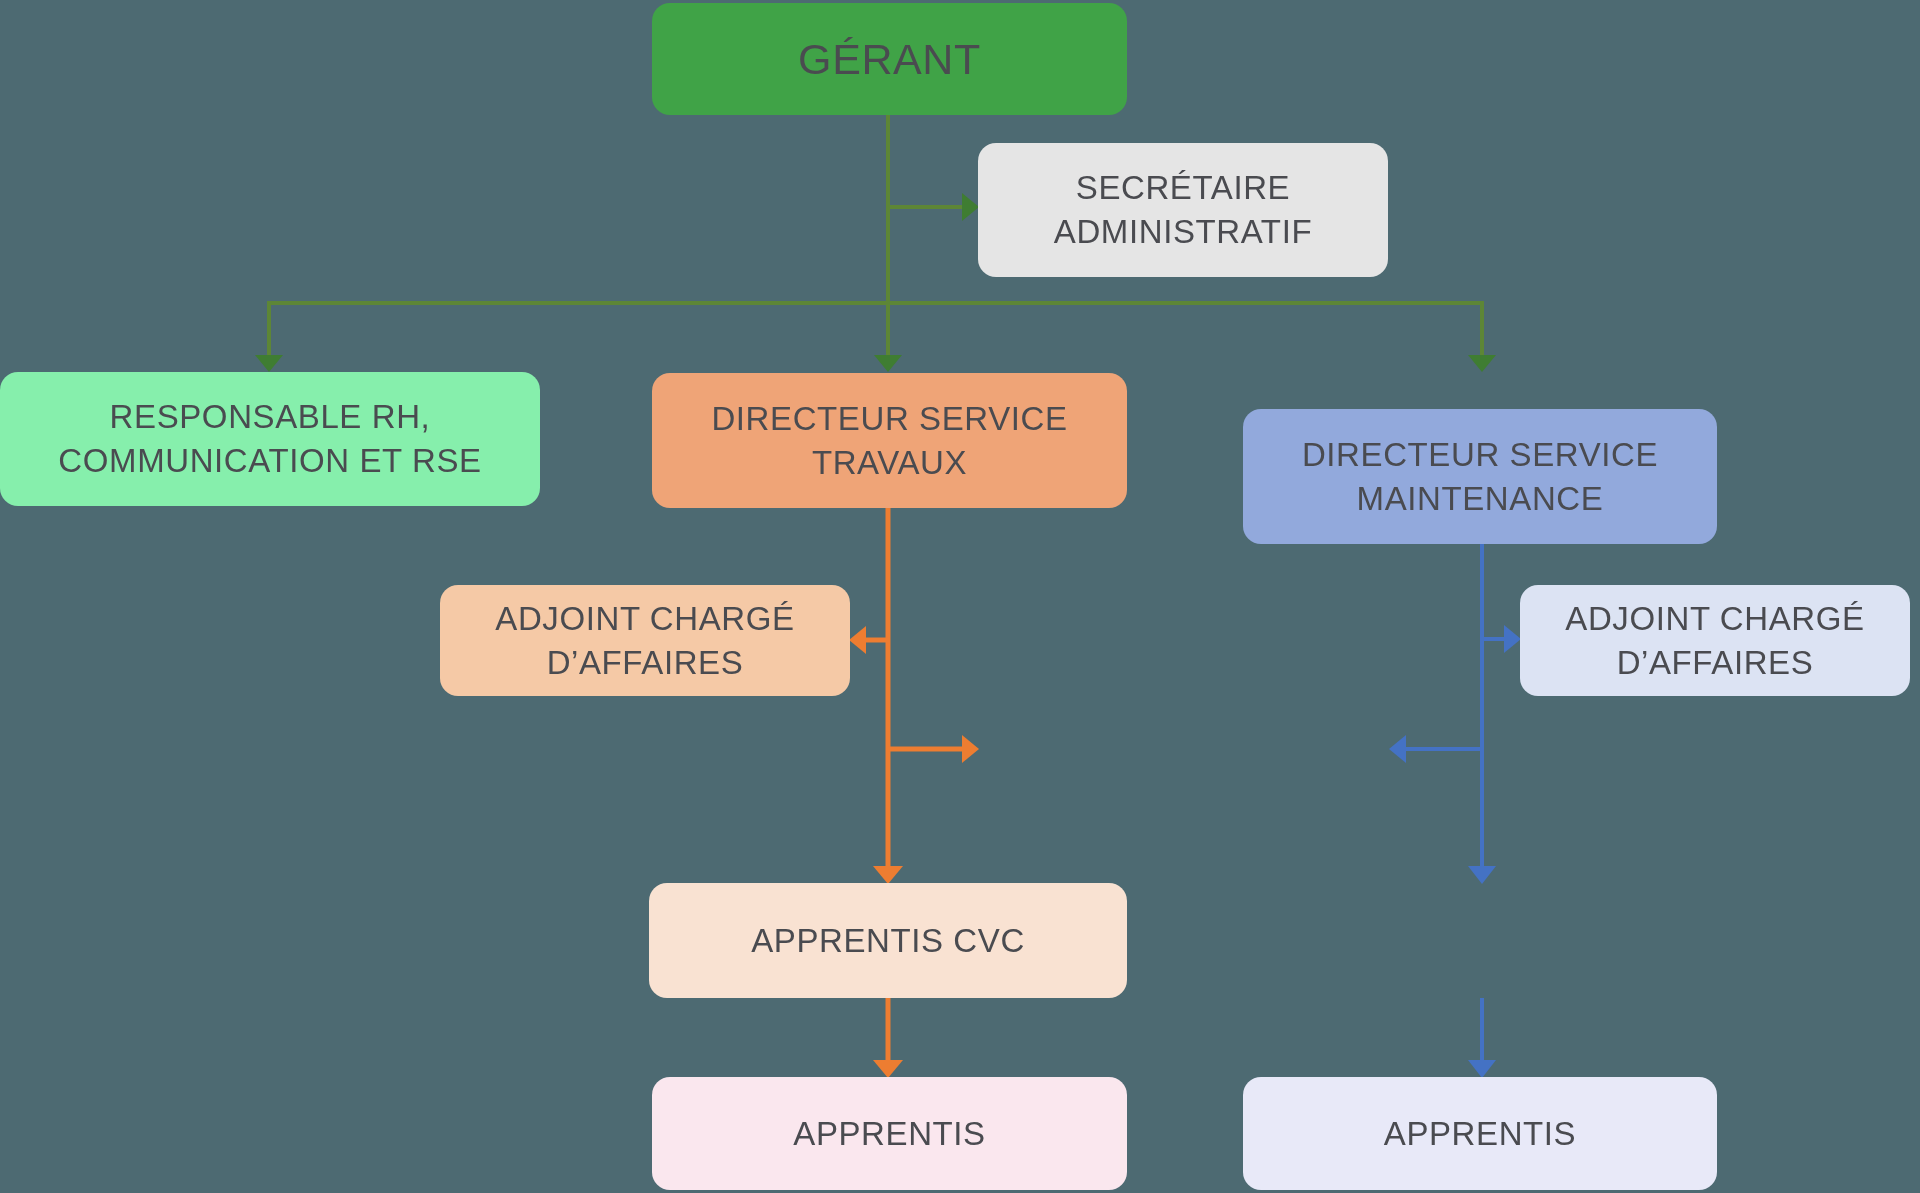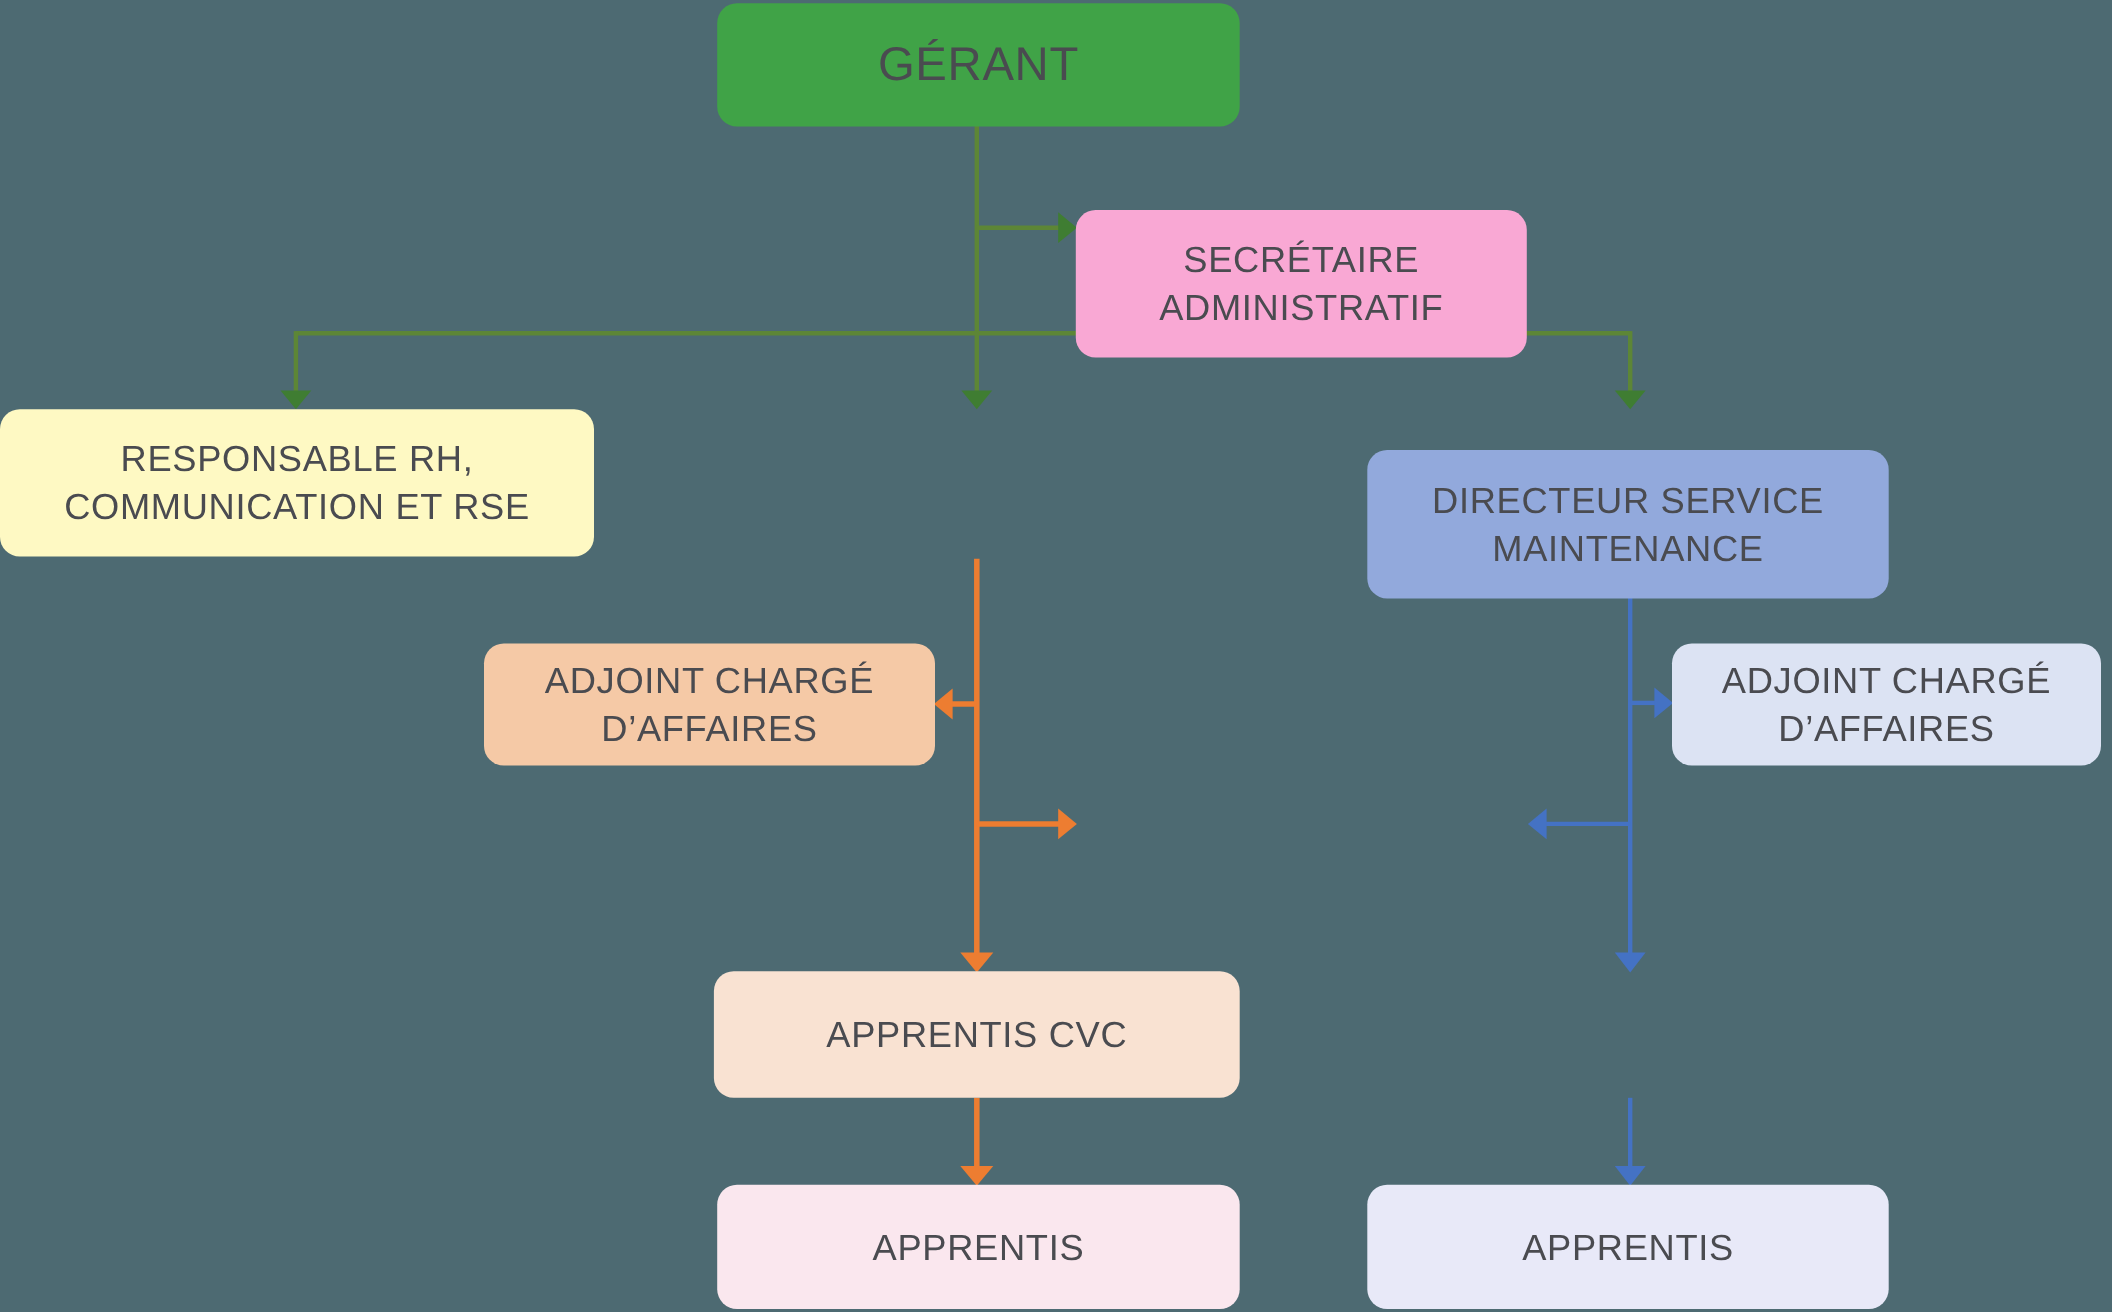--- a/index.html
+++ b/index.html
@@ -69,28 +69,31 @@
     <polygon points="1406,735 1406,763 1389,749" fill="#4472c4"></polygon>
     <polygon points="1468,866 1496,866 1482,884" fill="#4472c4"></polygon>
     <line class="bline" x1="1482" y1="998" x2="1482" y2="1063" stroke="#4472c4"></line>
     <polygon points="1468,1060 1496,1060 1482,1078" fill="#4472c4"></polygon>
   </svg>
 
   <div class="node" id="n-gerant" style="background: rgb(64, 163, 71);">
     <span class="lbl">GÉRANT</span>
   </div>
 
-  <div class="node" id="n-secretaire" style="background: #f9a8d4; margin-top: 48px;">
+  <div class="node" id="n-secretaire" style="background: #e5e5e5;">
     <span class="lbl">SECRÉTAIRE ADMINISTRATIF</span>
   </div>
 
-  <div class="node" id="n-rh" style="background: #fef9c3;">
+  <div class="node" id="n-rh" style="background: #86efac;">
     <span class="lbl">RESPONSABLE RH, COMMUNICATION ET RSE</span>
   </div>
 
+  <div class="node" id="n-dtravaux" style="background: rgb(239, 164, 119);">
+    <span class="lbl">DIRECTEUR SERVICE TRAVAUX</span>
+  </div>
 
   <div class="node" id="n-dmaintenance" style="background: rgb(146, 169, 220);">
     <span class="lbl">DIRECTEUR SERVICE MAINTENANCE</span>
   </div>
 
   <div class="node" id="n-adjoint-t" style="background: rgb(245, 201, 166);">
     <span class="lbl">ADJOINT CHARGÉ D’AFFAIRES</span>
   </div>
 
   <div class="node" id="n-adjoint-m" style="background: rgb(220, 227, 243);">

